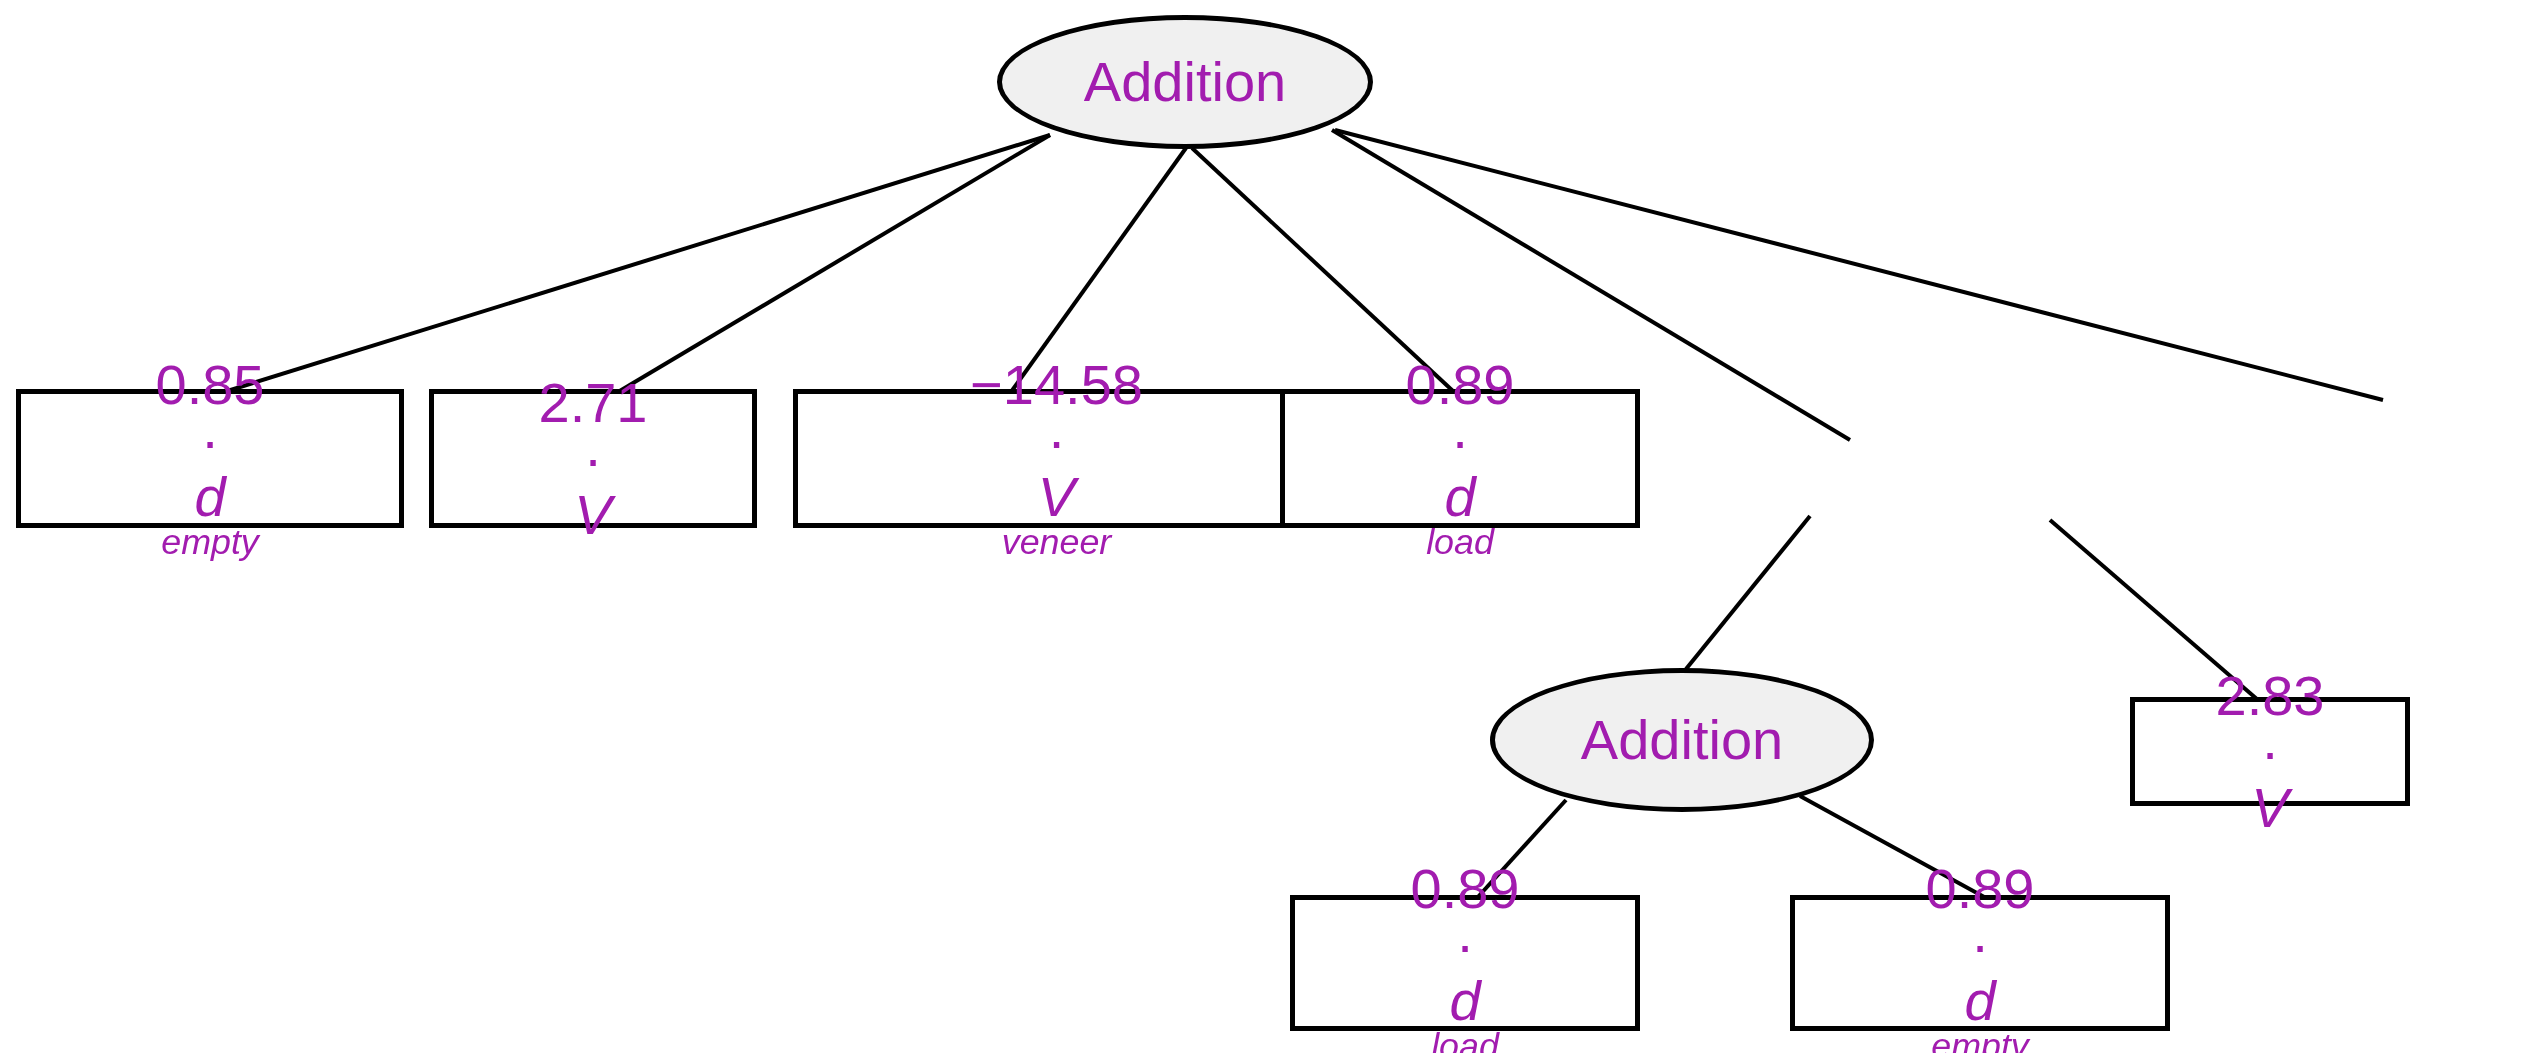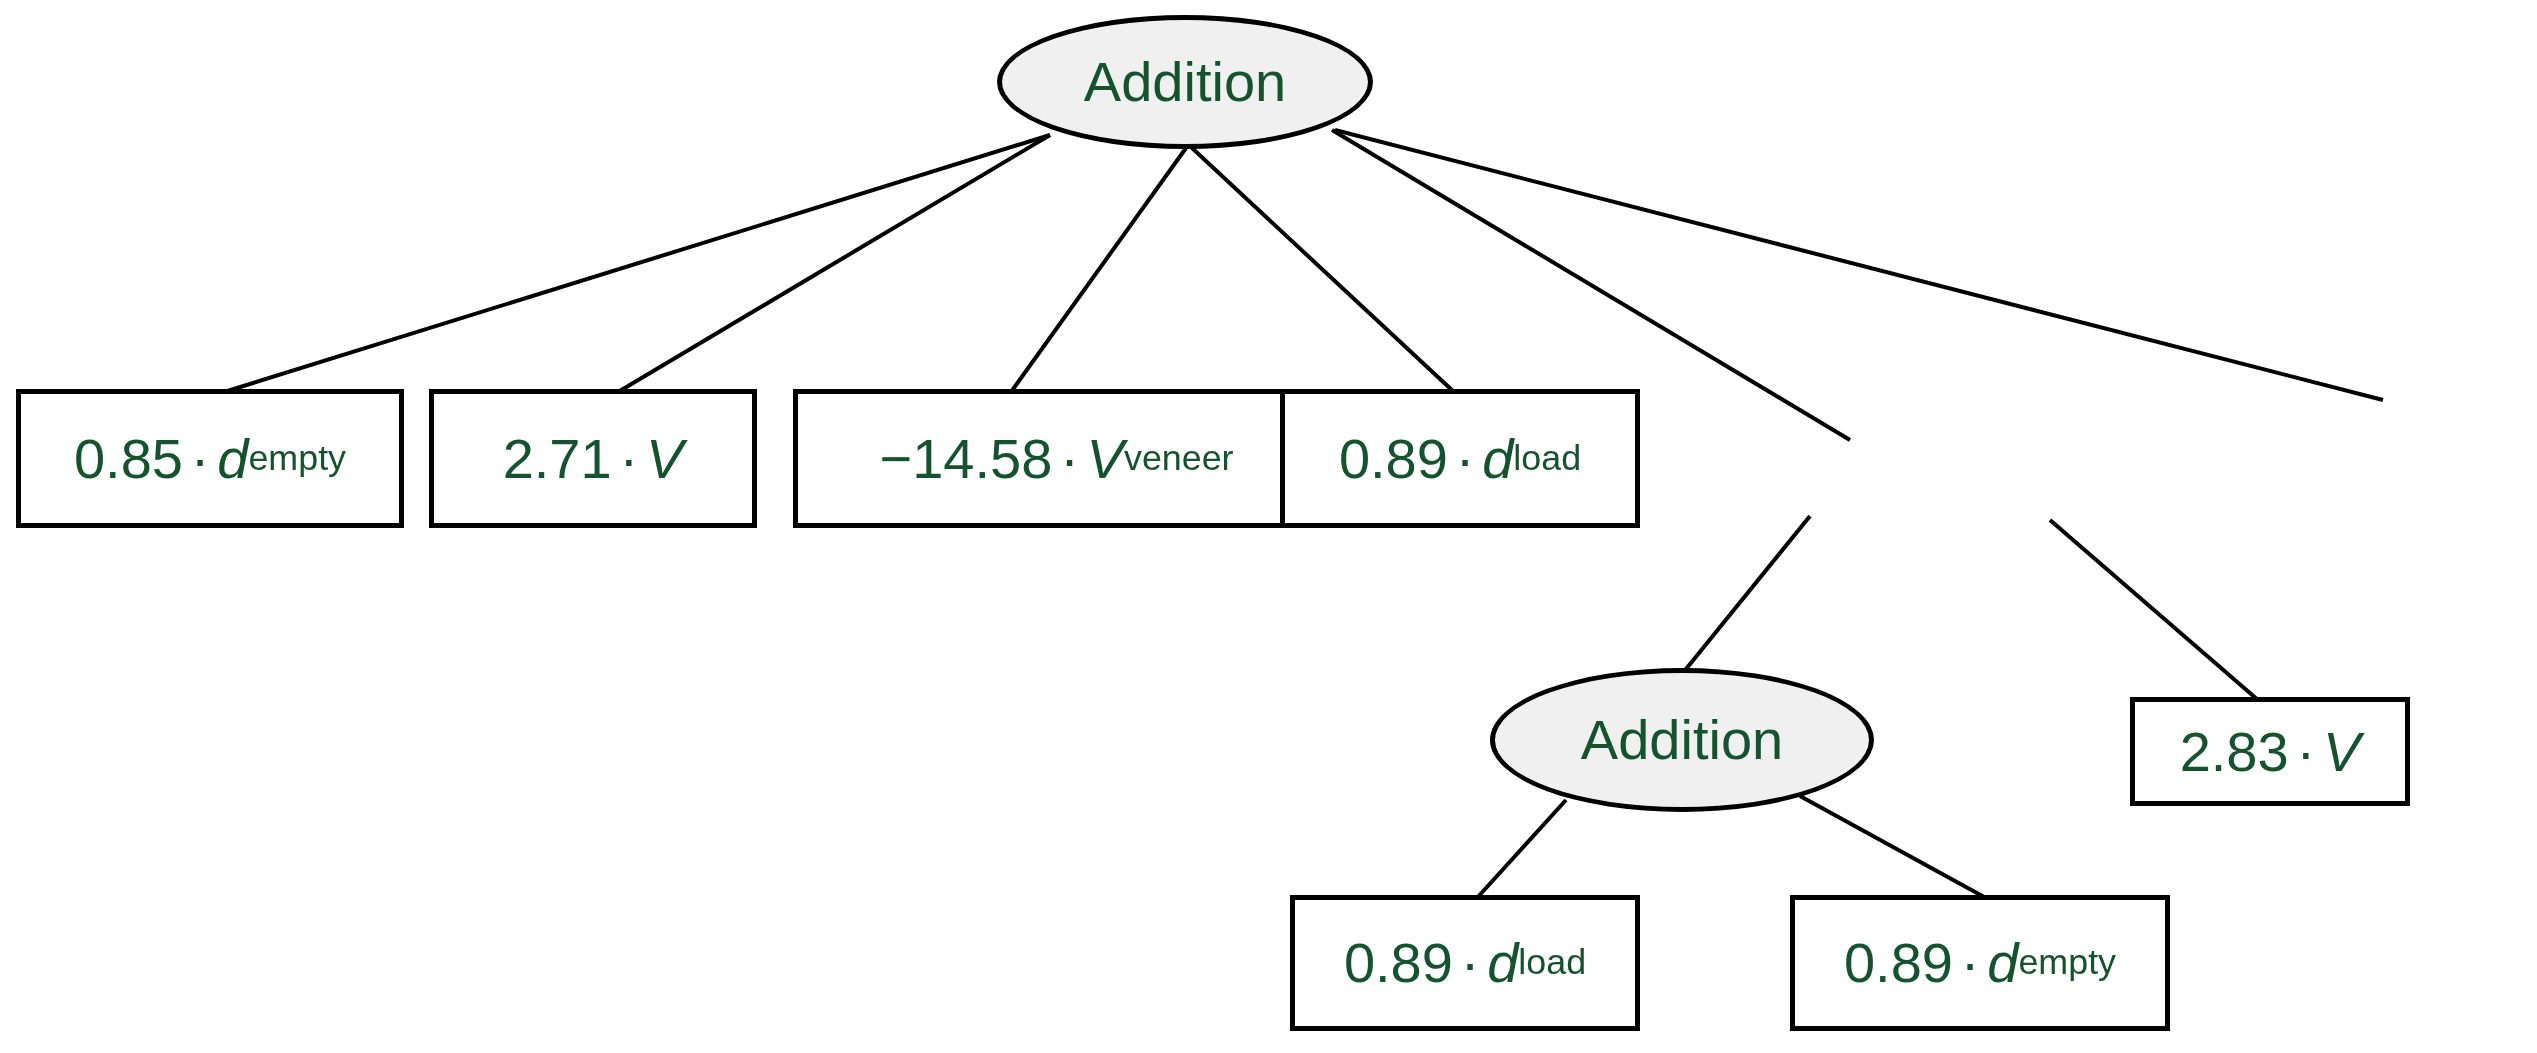--- a/index.html
+++ b/index.html
@@ -21,42 +21,44 @@
     top: 0;
     width: 2537px;
     height: 1053px;
   }
   .node {
     position: absolute;
     box-sizing: border-box;
     display: flex;
     align-items: center;
     justify-content: center;
-    color: #14532d;
+    color: #a21caf;
     font-size: 56px;
     white-space: nowrap;
     line-height: 1;
   }
   .node.op {
     border: 5px solid #000000;
     border-radius: 50%;
     background: #f0f0f0;
   }
   .node.term {
     border: 5px solid #000000;
     background: #ffffff;
+    flex-direction: column;
   }
   .dot {
     margin: 0 0.14em;
   }
   .var {
     font-style: italic;
     font-family: "Liberation Sans", sans-serif;
   }
   .sub {
+    font-style: italic;
     font-size: 0.64em;
     vertical-align: -0.45em;
     letter-spacing: 0;
   }
 </style>
 </head>
 <body>
 
 <div id="stage">
   <svg id="edges" viewBox="0 0 2537 1053" xmlns="http://www.w3.org/2000/svg">

